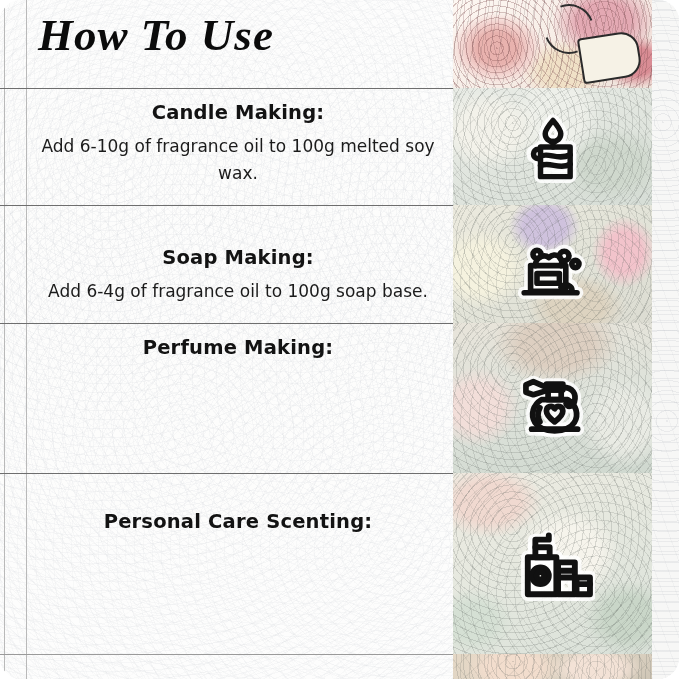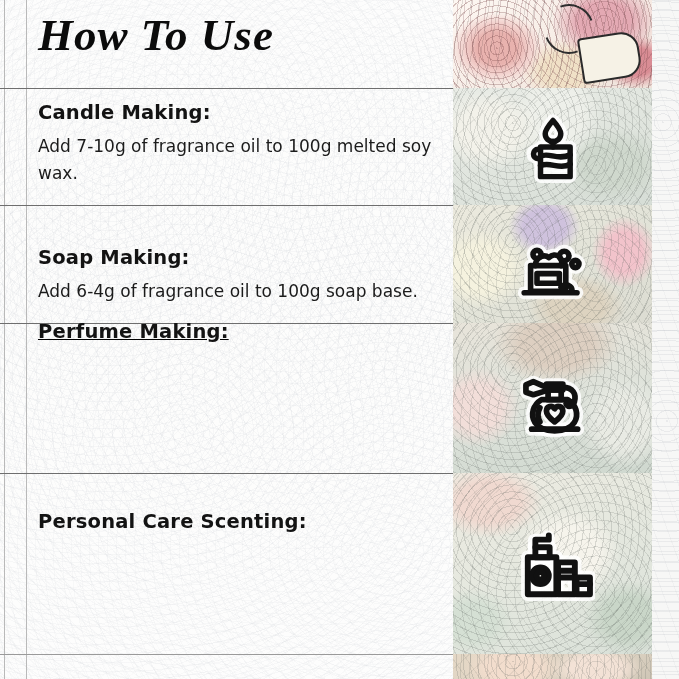--- a/index.html
+++ b/index.html
@@ -11,20 +11,21 @@
   body {
     font-family: "Liberation Sans", sans-serif;
   }
 
   #page {
     position: relative;
     width: 679px;
     height: 679px;
     overflow: hidden;
     background: #fbfbfa;
+    border-radius: 21px;
   }
 
   
   .wm-layer {
     position: absolute;
     inset: 0;
     pointer-events: none;
     opacity: .85;
   }
   .wm-a {
@@ -89,20 +90,21 @@
     font-size: 45px;
     letter-spacing: 1px;
     color: #0b0b0b;
     white-space: nowrap;
   }
 
   .sec {
     position: absolute;
     left: 38px;
     width: 400px;
+    text-align: center;
   }
   .sec h3 {
     margin: 0 0 9px 0;
     font-family: "DejaVu Sans", sans-serif;
     font-weight: 700;
     font-size: 19.5px;
     letter-spacing: .2px;
     color: #131313;
   }
   .sec p {
@@ -283,29 +285,29 @@
   <div class="hline" style="top:88px;  width:652px;"></div>
   <div class="hline" style="top:205px; width:652px;"></div>
   <div class="hline" style="top:323px; width:652px;"></div>
   <div class="hline" style="top:473px; width:652px;"></div>
   <div class="hline faint" style="top:654px; width:652px;"></div>
 
   <div class="title">How To Use</div>
 
   <div class="sec" style="top:101px;">
     <h3>Candle Making:</h3>
-    <p>Add 7-10g of fragrance oil to 100g melted soy wax.</p>
+    <p>Add 6-10g of fragrance oil to 100g melted soy wax.</p>
   </div>
 
   <div class="sec" style="top:210px;margin-top:36px;">
     <h3>Soap Making:</h3>
     <p>Add 6-4g of fragrance oil to 100g soap base.</p>
   </div>
 
-  <div class="sec" style="top:320px;text-decoration:underline;">
+  <div class="sec" style="top:336px;">
     <h3>Perfume Making:</h3>
   </div>
 
   <div class="sec" style="top:510px;">
     <h3>Personal Care Scenting:</h3>
   </div>
 
   <div class="photo-col">
 
     <div class="photo ph-top" style="top:0; height:88px;">

